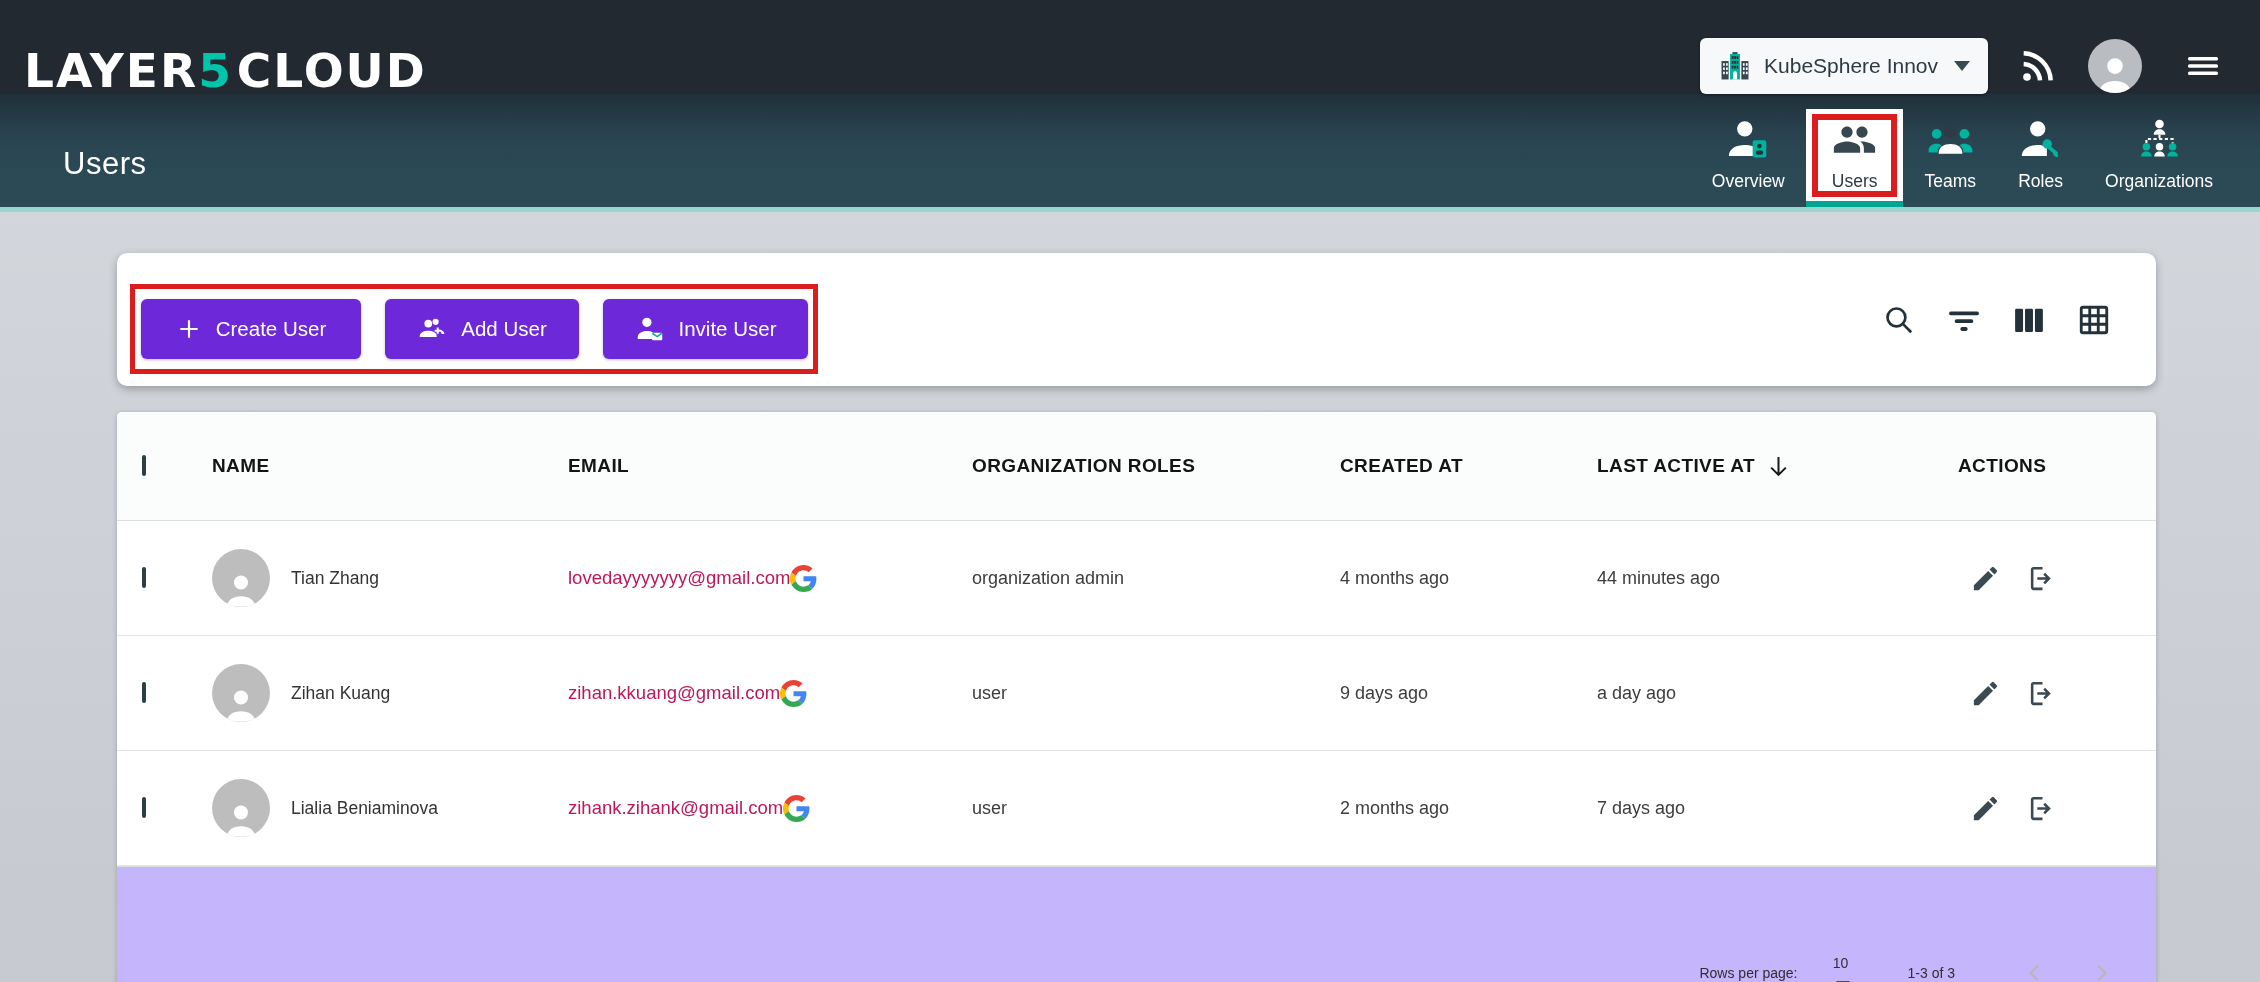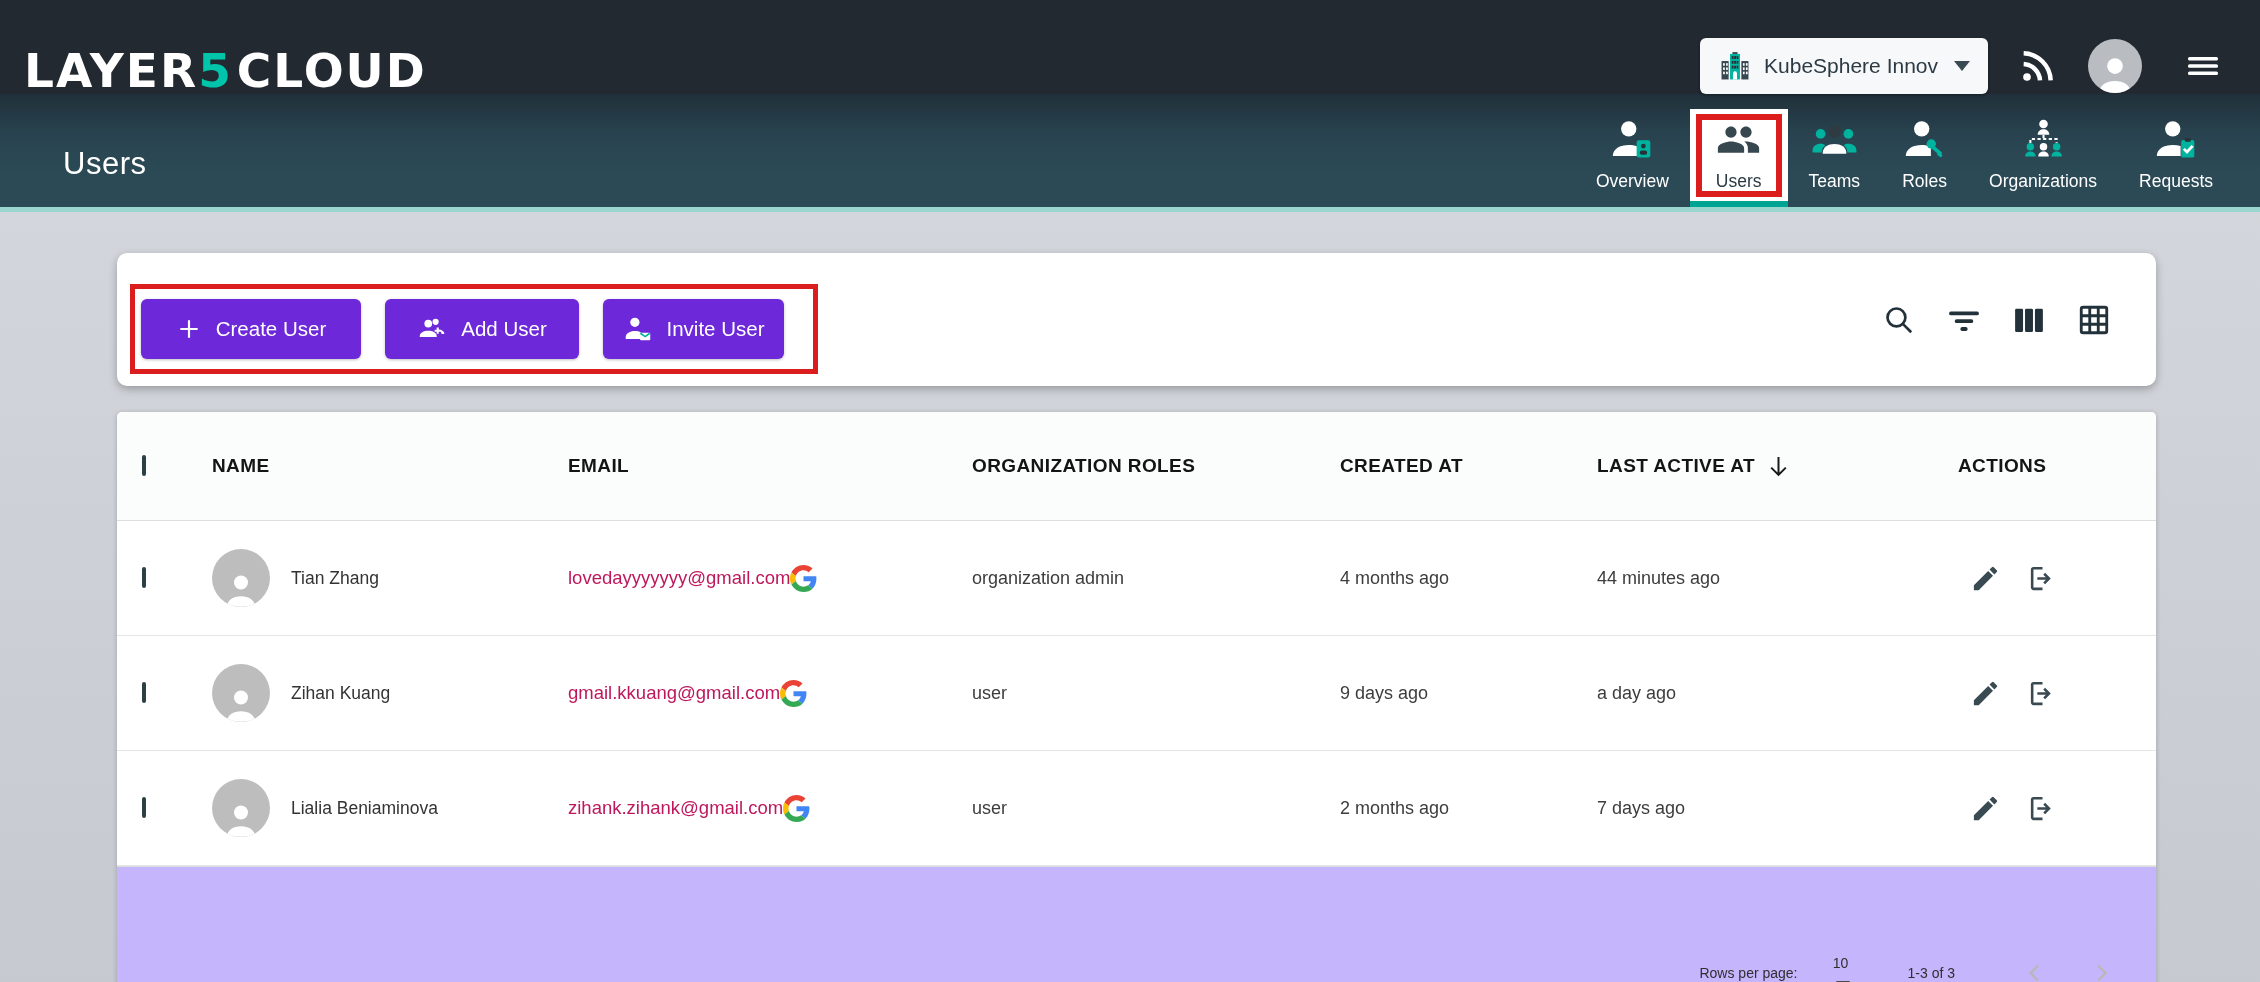--- a/index.html
+++ b/index.html
@@ -77,21 +77,21 @@
     position:absolute; left:13px; top:31px; width:688px; height:90px;
     border:5px solid #dc1d1d; pointer-events:none;
   }
   .btn-row { position:absolute; left:24px; top:46px; display:flex; gap:24px; }
   .teal-btn {
     height:60px; background:#6d28d9; border:none; border-radius:6px; color:#fff;
     font-family:"Liberation Sans", sans-serif; font-size:20.5px;
     display:inline-flex; align-items:center; justify-content:center; gap:14px;
     cursor:pointer; box-shadow:0 1px 3px rgba(0,0,0,.25); padding:0 10px;
   }
-  .teal-btn.w1 { width:220px; } .teal-btn.w2 { width:194px; } .teal-btn.w3 { width:181px; }
+  .teal-btn.w1 { width:220px; } .teal-btn.w2 { width:194px; } .teal-btn.w3 { width:205px; }
   .toolbar-icons {
     position:absolute; right:45px; top:50%; transform:translateY(-50%);
     display:flex; gap:31px; align-items:center;
   }
   .toolbar-icons .icon-btn { width:34px; height:34px; color:#1e2a35; }
 
   
   .table-card {
     position:absolute; left:117px; top:412px; width:2039px; height:666px;
     background:#fff; border-radius:5px; box-shadow:0 1px 5px rgba(0,0,0,.22);
@@ -274,32 +274,20 @@
           </g>
           <g fill="#fff">
             <circle cx="12" cy="15.9" r="2"></circle>
               <path d="M9.2 21c0-1.7 1.3-2.6 2.8-2.6s2.8.9 2.8 2.6z"></path>
           </g>
         </svg>
       </span>
       <span>Organizations</span>
     </div>
 
-    <div class="nav-item">
-      <span class="nico">
-        <svg width="45" height="45" viewBox="0 0 24 24">
-          <circle cx="10" cy="6.3" r="4.1" fill="#fff"></circle>
-          <path d="M1.5 20.8c0-3.8 3.8-5.9 8.5-5.9 1.5 0 2.9.2 4.2.6v5.3z" fill="#fff"></path>
-          <rect x="14.5" y="12.2" width="7" height="9.4" rx="1" fill="#00b39f"></rect>
-          <rect x="16.4" y="11.2" width="3.2" height="2" rx=".6" fill="#263238"></rect>
-          <path d="M15.9 17l1.7 1.7 3-3.3" stroke="#fff" stroke-width="1.5" fill="none"></path>
-        </svg>
-      </span>
-      <span>Requests</span>
-    </div>
 
   </div>
 </nav>
 
 <section class="toolbar-card">
   <div class="toolbar-annotation"></div>
   <div class="btn-row">
     <button class="teal-btn w1">
       <span>
         <svg width="26" height="26" viewBox="0 0 24 24">
@@ -437,21 +425,21 @@
     <div class="name-cell">
       <span class="avatar">
         <svg width="40" height="37" viewBox="0 0 24 22">
             <circle cx="12" cy="7.4" r="4.2" fill="#fff"></circle>
             <path d="M3.6 22c0-4.3 3.8-6.4 8.4-6.4s8.4 2.1 8.4 6.4z" fill="#fff"></path>
           </svg>
       </span>
       <span class="name-text">Zihan Kuang</span>
     </div>
     <div class="email-cell">
-      <span>gmail.kkuang@gmail.com</span>
+      <span>zihan.kkuang@gmail.com</span>
       <span>
         <svg width="27" height="27" viewBox="0 0 48 48">
             <path fill="#EA4335" d="M24 9.5c3.54 0 6.71 1.22 9.21 3.6l6.85-6.85C35.9 2.38 30.47 0 24 0 14.62 0 6.51 5.38 2.56 13.22l7.98 6.19C12.43 13.72 17.74 9.5 24 9.5z"></path>
             <path fill="#4285F4" d="M46.98 24.55c0-1.57-.15-3.09-.38-4.55H24v9.02h12.94c-.58 2.96-2.26 5.48-4.78 7.18l7.73 6c4.51-4.18 7.09-10.36 7.09-17.65z"></path>
             <path fill="#FBBC05" d="M10.53 28.59c-.48-1.45-.76-2.99-.76-4.59s.27-3.14.76-4.59l-7.98-6.19C.92 16.46 0 20.12 0 24c0 3.88.92 7.54 2.56 10.78l7.97-6.19z"></path>
             <path fill="#34A853" d="M24 48c6.48 0 11.93-2.13 15.89-5.81l-7.73-6c-2.15 1.45-4.92 2.3-8.16 2.3-6.26 0-11.57-4.22-13.47-9.91l-7.98 6.19C6.51 42.62 14.62 48 24 48z"></path>
           </svg>
       </span>
     </div>
     <div class="cell-text">user</div>

